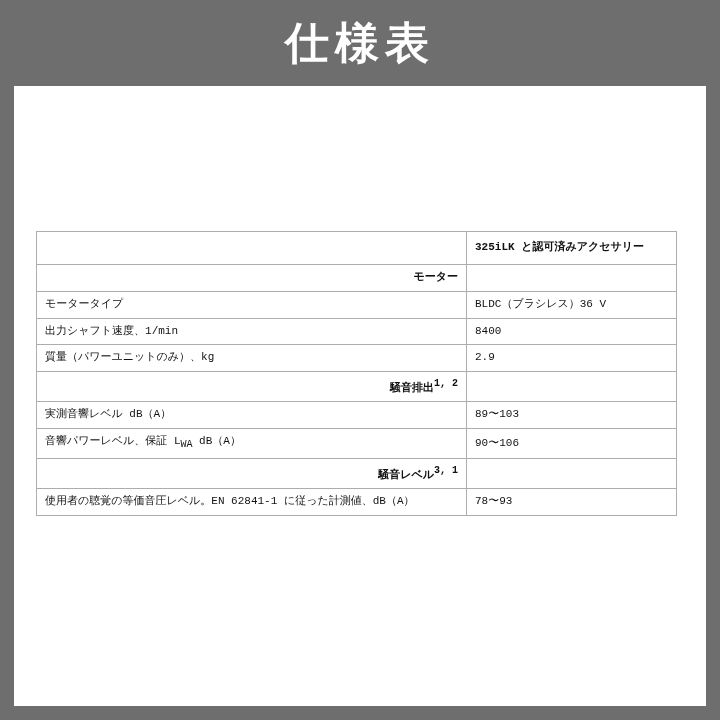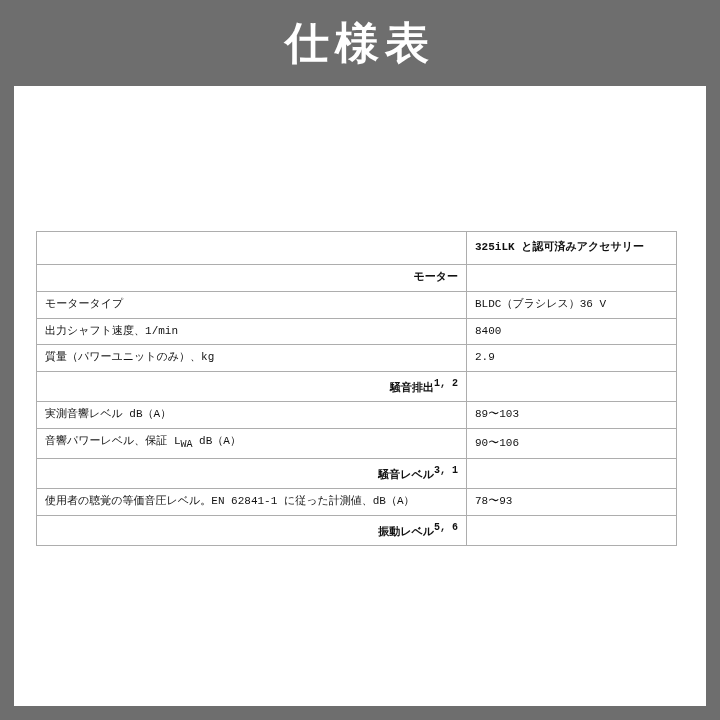--- a/index.html
+++ b/index.html
@@ -160,23 +160,19 @@
           <tr class="section">
             <td><span>騒音レベル</span><span class="sup">3, 1</span></td>
             <td class="v"></td>
           </tr>
 
           <tr>
             <td>使用者の聴覚の等価音圧レベル。EN 62841-1 に従った計測値、dB（A）</td>
             <td>78〜93</td>
           </tr>
 
-          <tr class="section">
-            <td><span>振動レベル</span><span class="sup">5, 6</span></td>
-            <td class="v"></td>
-          </tr>
 
         </tbody>
       </table>
     </div>
   </div>
 
 </div>
 
 </body></html>

